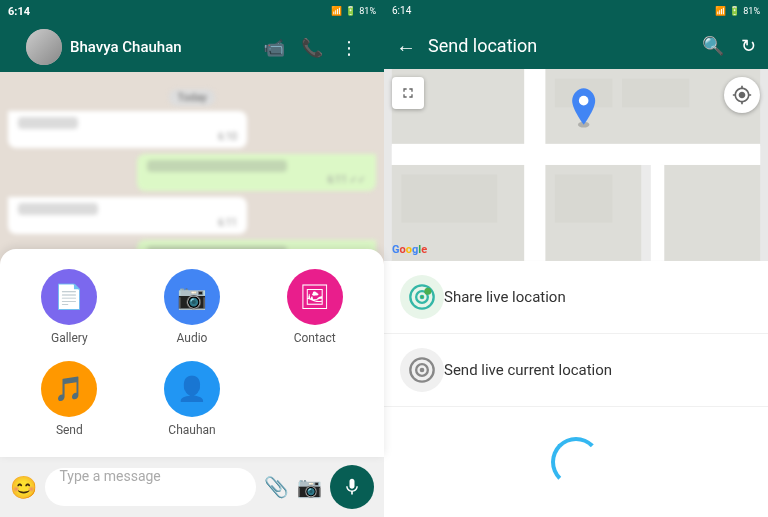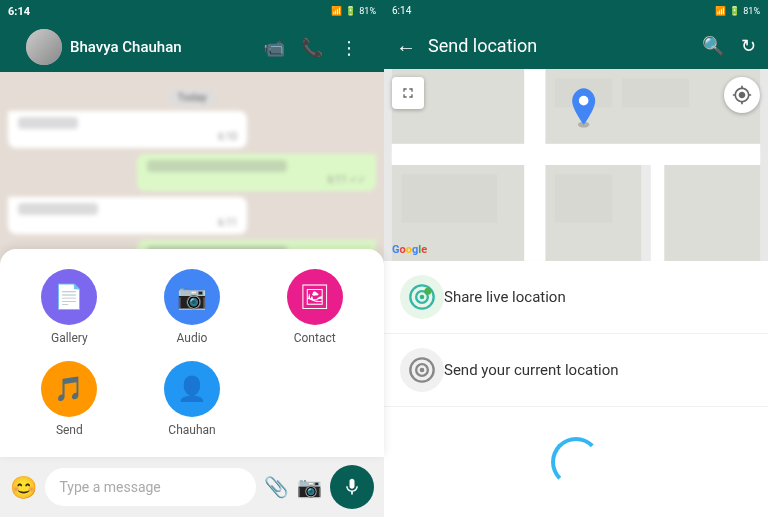--- a/index.html
+++ b/index.html
@@ -191,21 +191,20 @@
     .emoji-btn {
       font-size: 22px;
       color: #888;
     }
     .msg-input {
       flex: 1;
       background: white;
       border-radius: 24px;
       height: 38px;
       display: flex;
-      align-items: center;
       padding: 0 14px;
       font-size: 14px;
       color: #999;
     }
     .attach-btn {
       font-size: 20px;
       color: #888;
     }
     .camera-btn {
       font-size: 20px;
@@ -547,20 +546,20 @@
 
 
     <div class="loc-option">
       <div class="loc-icon" style="background:#f0f0f0;">
         <svg width="28" height="28" viewBox="0 0 24 24">
           <circle cx="12" cy="12" r="10" fill="none" stroke="#888" stroke-width="2"></circle>
           <circle cx="12" cy="12" r="5" fill="none" stroke="#888" stroke-width="2"></circle>
           <circle cx="12" cy="12" r="2" fill="#888"></circle>
         </svg>
       </div>
-      <span class="loc-text">Send your current location</span>
+      <span class="loc-text">Send live current location</span>
     </div>
 
     <div class="spinner-area">
       <div class="spinner"></div>
     </div>
   </div>
 </div>
 
 </body></html>

